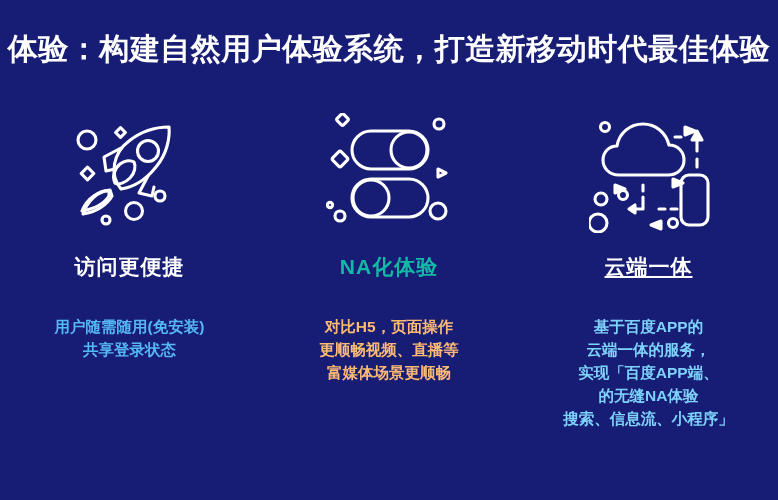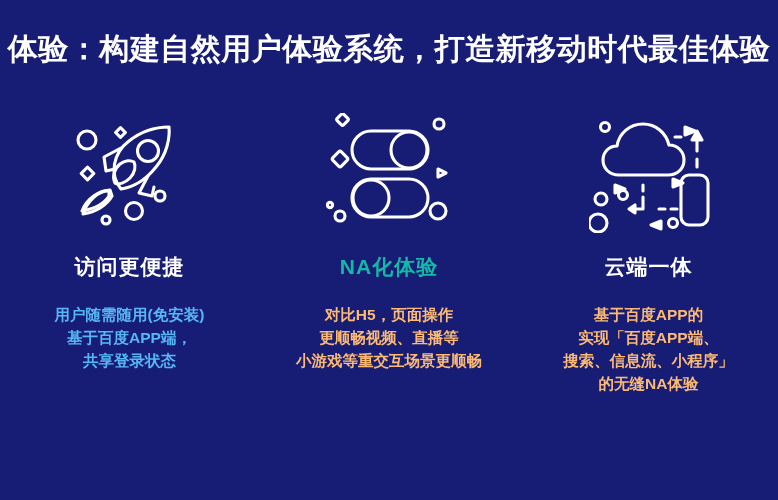--- a/index.html
+++ b/index.html
@@ -68,21 +68,21 @@
   .col-head {
     margin-top: 18px;
     color: #ffffff;
     font-size: 21px;
     font-weight: bold;
     letter-spacing: 1px;
     text-align: center;
     white-space: nowrap;
   }
   .col-body {
-    margin-top: 22px;
+    margin-top: 34px;
     color: #56b7f5;
     font-size: 15.5px;
     font-weight: bold;
     line-height: 23px;
     text-align: center;
   }
   .col-body .ln {
     display: block;
     white-space: nowrap;
   }
@@ -120,21 +120,20 @@
           <circle cx="69" cy="98" r="8.5"></circle>
           <circle cx="95" cy="83" r="5"></circle>
           <circle cx="41" cy="107" r="4"></circle>
           <rect x="18" y="56" width="9" height="9" transform="rotate(45 22.5 60.5)"></rect>
           <rect x="52" y="16" width="7" height="7" transform="rotate(45 55.5 19.5)"></rect>
         </svg>
       </div>
       <div class="col-head" style="color: rgb(255, 255, 255); font-family: Liberation Mono, monospace;">访问更便捷</div>
       <div class="col-body" style="color: rgb(86, 183, 245);">
         <span class="ln">用户随需随用(免安装)</span>
-        <span class="ln">基于百度APP端，</span>
         <span class="ln">共享登录状态</span>
       </div>
     </div>
 
     <div class="col" id="col-2">
       <div class="icon-wrap">
         <svg width="126" height="120" viewBox="0 0 126 120" fill="none" stroke="#ffffff" stroke-width="3.1" stroke-linecap="round" stroke-linejoin="round">
 
           <rect x="26" y="18" width="76" height="38" rx="19"></rect>
           <circle cx="83" cy="37" r="18"></circle>
@@ -148,21 +147,21 @@
           <circle cx="112" cy="98" r="8"></circle>
           <circle cx="14" cy="103" r="5"></circle>
           <circle cx="4" cy="92" r="2.6"></circle>
           <path d="M112 56 L120 60 L112 64 Z"></path>
         </svg>
       </div>
       <div class="col-head" style="color: #14b8a6;">NA化体验</div>
       <div class="col-body" style="color: #fdba74;">
         <span class="ln">对比H5，页面操作</span>
         <span class="ln">更顺畅视频、直播等</span>
-        <span class="ln">小游戏等重交互场景更顺畅</span>
+        <span class="ln">富媒体场景更顺畅</span>
       </div>
     </div>
 
     <div class="col" id="col-3">
       <div class="icon-wrap">
         <svg width="126" height="120" viewBox="0 0 126 120" fill="none" stroke="#ffffff" stroke-width="3.1" stroke-linecap="round" stroke-linejoin="round">
 
           <path d="M30 62 C20 62 14 55 14 47 C14 39 20 33 28 33 C30 20 41 11 54 11 C67 11 77 20 80 32 C89 32 95 39 95 47 C95 56 88 62 79 62 Z"></path>
 
           <rect x="92" y="62" width="27" height="50" rx="8"></rect>
@@ -186,23 +185,24 @@
           <path d="M84 66 L94 70 L84 74 Z" fill="#ffffff"></path>
           <path d="M72 108 L62 112 L72 116 Z" fill="#ffffff"></path>
 
           <circle cx="16" cy="14" r="4.5"></circle>
           <circle cx="12" cy="86" r="6"></circle>
           <circle cx="34" cy="82" r="4.5"></circle>
           <circle cx="9" cy="110" r="9"></circle>
           <circle cx="84" cy="110" r="4.5"></circle>
         </svg>
       </div>
-      <div class="col-head" style="color: rgb(255, 255, 255);">云端一体</div>
-      <div class="col-body" style="color: #fdba74;">
+      <div class="col-head" style="color: rgb(255, 255, 255); text-decoration: underline;">云端一体</div>
+      <div class="col-body" style="color: #7dd3fc;">
         <span class="ln">基于百度APP的</span>
+        <span class="ln">云端一体的服务，</span>
         <span class="ln">实现「百度APP端、</span>
+        <span class="ln">的无缝NA体验</span>
         <span class="ln">搜索、信息流、小程序」</span>
-        <span class="ln">的无缝NA体验</span>
       </div>
     </div>
 
   </div>
 </div>
 
 </body></html>

